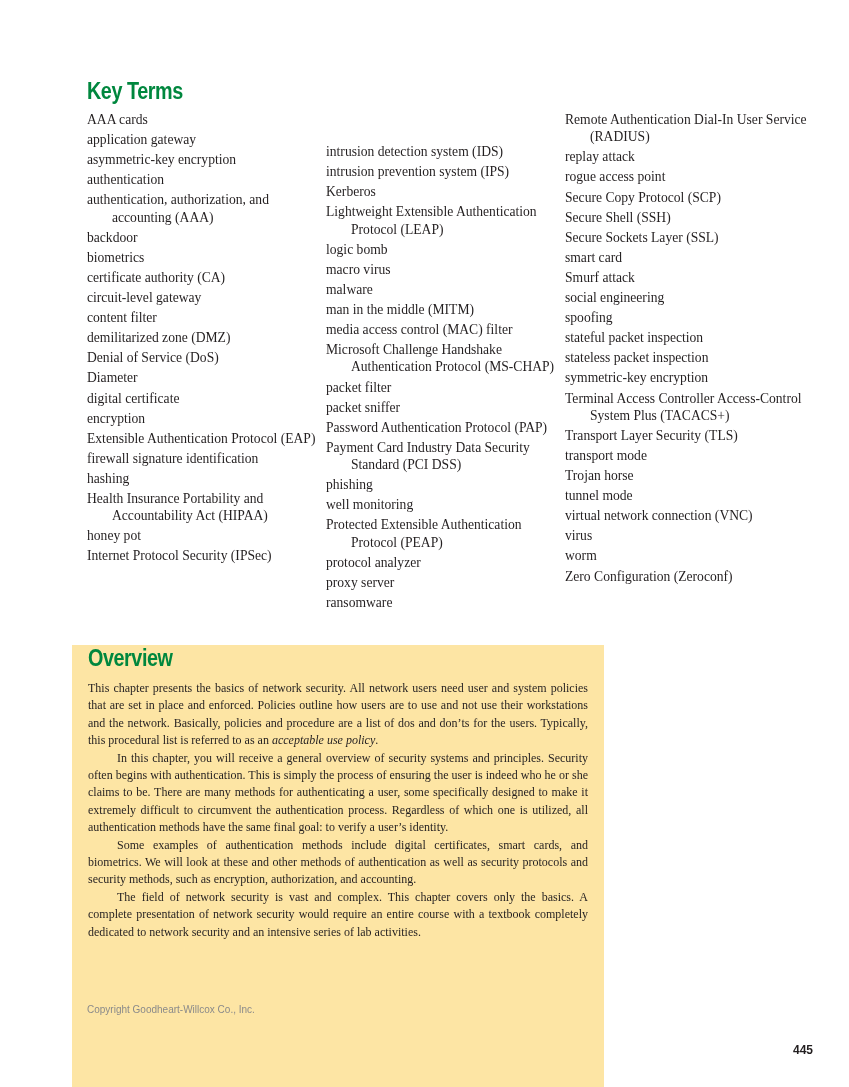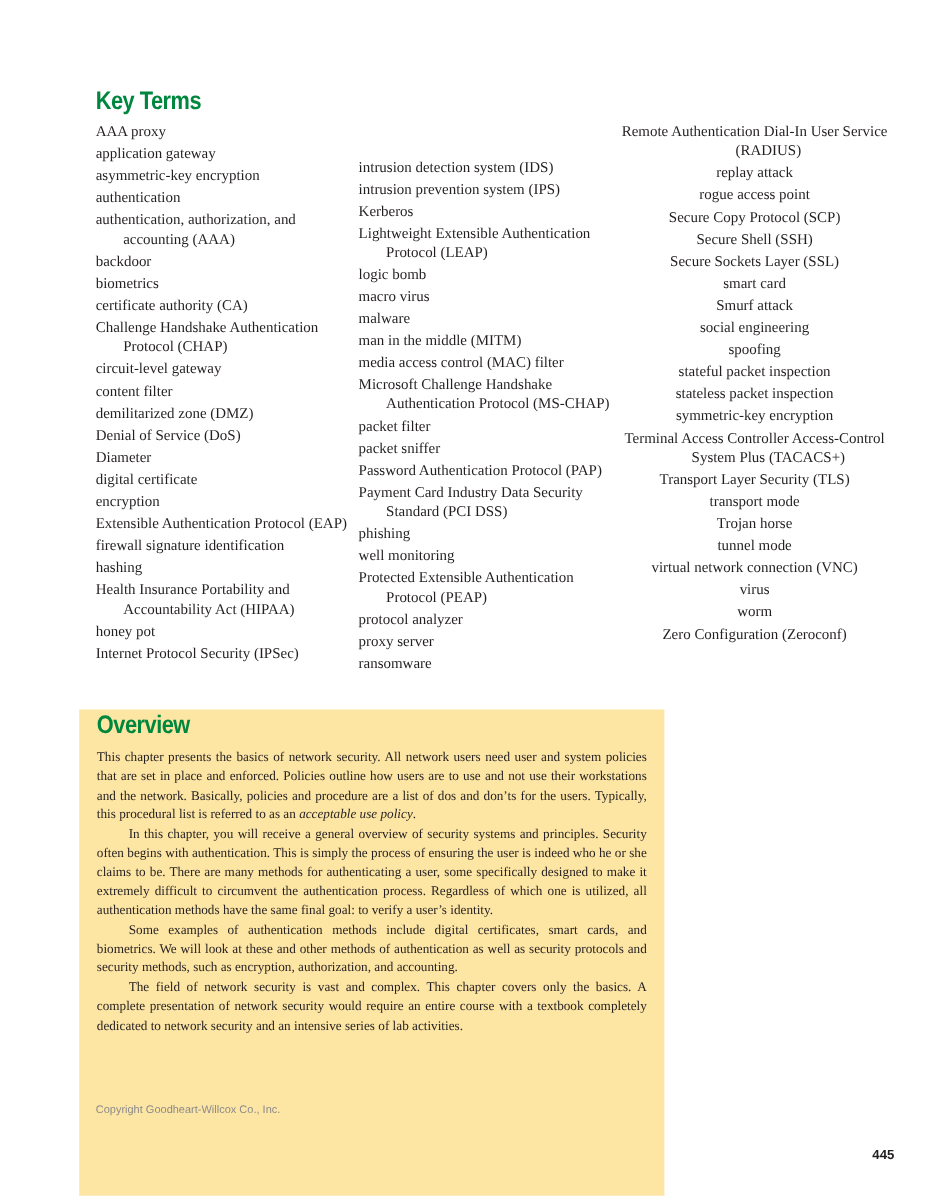--- a/index.html
+++ b/index.html
@@ -8,48 +8,47 @@
   .heading { font-family: "Liberation Sans", "DejaVu Sans", sans-serif; font-weight: bold;
              color: #00873e; font-size: 23px; letter-spacing: -0.5px; transform: scaleX(0.86);
              transform-origin: left center; margin: 0; }
   #key-terms-title { position: absolute; left: 87px; top: 78px; }
   .cols { position: absolute; top: 111px; left: 87px; width: 720px; display: flex; }
   .col { list-style: none; margin: 0; padding: 0; }
   .col li { font-family: "Liberation Serif", serif; font-size: 13.6px; line-height: 17.3px;
             margin-bottom: 2.8px; padding-left: 25px; text-indent: -25px; }
   .col1 { width: 239px; }
   .col2 { width: 239px; margin-top: 32px; }
-  .col3 { width: 242px; text-align: center; }
+  .col3 { width: 242px; }
   .overview { position: absolute; left: 72px; top: 645px; width: 532px; height: 467px;
               background: #fde5a4; box-sizing: border-box; padding: 0 16px 0 16px; }
   .overview .heading { margin-bottom: 8px; }
   .overview p { margin: 0; font-family: "Liberation Serif", serif; font-size: 12px;
                 line-height: 17.4px; text-align: justify; }
   .overview p.indent { text-indent: 29px; }
   .footer-left { position: absolute; left: 87px; top: 1004px; font-family: Liberation Sans, sans-serif;
                  font-size: 10px; color: #8a8a8a; }
   .footer-right { position: absolute; left: 768px; top: 1043px; font-family: "Liberation Sans", sans-serif;
                   font-weight: bold; font-size: 12px; color: #231f20; margin-left: 25px; }
 </style>
 </head>
 <body>
 
 <h2 class="heading" id="key-terms-title">Key Terms</h2>
 
 <div class="cols">
   <ul class="col col1">
-      <li>AAA proxy</li>
+      <li>AAA cards</li>
       <li>application gateway</li>
       <li>asymmetric-key encryption</li>
       <li>authentication</li>
       <li>authentication, authorization, and accounting (AAA)</li>
       <li>backdoor</li>
       <li>biometrics</li>
       <li>certificate authority (CA)</li>
-      <li>Challenge Handshake Authentication Protocol (CHAP)</li>
       <li>circuit-level gateway</li>
       <li>content filter</li>
       <li>demilitarized zone (DMZ)</li>
       <li>Denial of Service (DoS)</li>
       <li>Diameter</li>
       <li>digital certificate</li>
       <li>encryption</li>
       <li>Extensible Authentication Protocol (EAP)</li>
       <li>firewall signature identification</li>
       <li>hashing</li>

